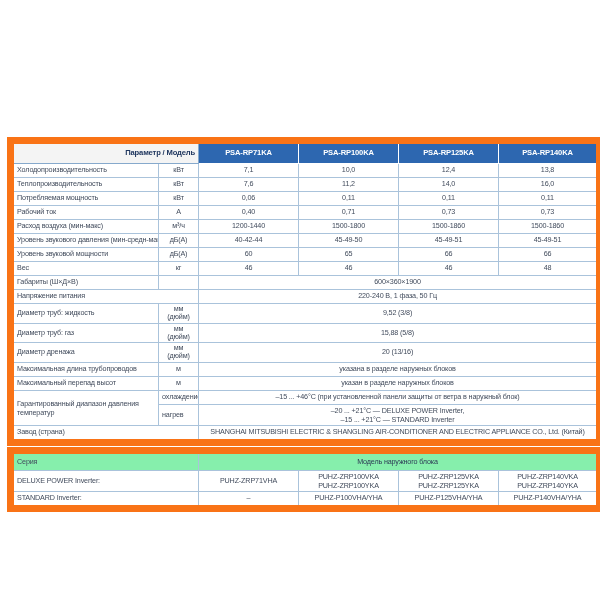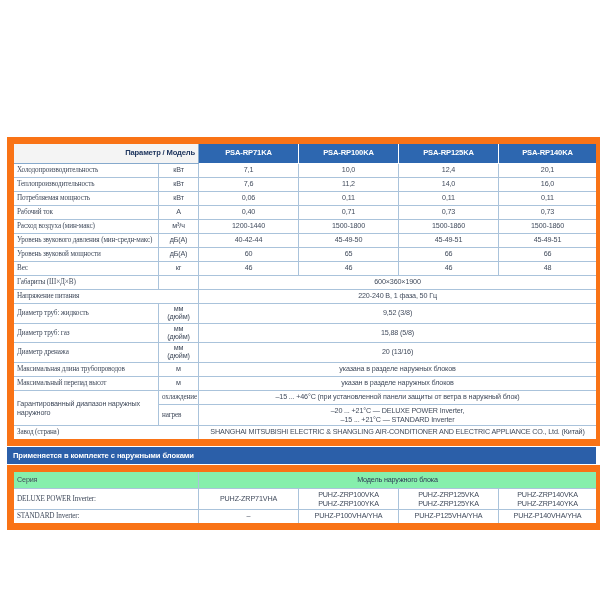--- a/index.html
+++ b/index.html
@@ -4,21 +4,21 @@
 <style>
   html,body{margin:0;padding:0;background:#ffffff;}
   .page{position:relative;width:600px;height:600px;background:#ffffff;overflow:hidden;
         font-family:"Liberation Sans",sans-serif;color:#414b5c;}
   .sheet{position:absolute;left:7px;top:137px;width:589px;}
   table{border-collapse:collapse;table-layout:fixed;width:589px;}
   td,th{border:1px solid #aac3db;font-size:7.2px;letter-spacing:-0.15px;color:#414b5c;
         padding:1px 3px;height:11px;line-height:1.15;vertical-align:middle;font-weight:normal;
         overflow:hidden;}
   table{border:7px solid #f97316;}
-  .lbl{text-align:left;white-space:nowrap;font-family:Liberation Serif, serif;}
+  .lbl{text-align:left;white-space:nowrap;}
   .ctr{text-align:center;}
   th.model{background:#2d67b0;color:#ffffff;font-weight:bold;font-size:7.6px;height:17px;
            text-align:center;border-color:#ffffff;border-top-color:#86a9cc;}
   th.model:last-child{border-right-color:#86a9cc;}
   th.corner{background:#f4f4f4;color:#20375f;font-weight:bold;font-size:7.6px;text-align:right;
             border-color:#86a9cc;}
   .group-lbl{text-align:left;vertical-align:middle;white-space:normal;line-height:1.25;}
   .two-line div{line-height:1.25;text-align:center;}
   .bar{margin-top:1px;background:#2b5fa9;color:#ffffff;font-weight:bold;font-size:7.6px;
        letter-spacing:-0.1px;padding:3px 5px 3px 5px;border:1px solid #2b5fa9;}
@@ -50,21 +50,21 @@
         <th class="model">PSA-RP125KA</th>
         <th class="model">PSA-RP140KA</th>
       </tr>
 
       <tr>
         <td class="lbl">Холодопроизводительность</td>
         <td class="ctr">кВт</td>
         <td class="ctr">7,1</td>
         <td class="ctr">10,0</td>
         <td class="ctr">12,4</td>
-        <td class="ctr">20,1</td>
+        <td class="ctr">13,8</td>
       </tr>
       <tr>
         <td class="lbl">Теплопроизводительность</td>
         <td class="ctr">кВт</td>
         <td class="ctr">7,6</td>
         <td class="ctr">11,2</td>
         <td class="ctr">14,0</td>
         <td class="ctr">16,0</td>
       </tr>
       <tr>
@@ -145,41 +145,38 @@
         <td class="ctr">м</td>
         <td class="ctr" colspan="4">указана в разделе наружных блоков</td>
       </tr>
       <tr>
         <td class="lbl">Максимальный перепад высот</td>
         <td class="ctr">м</td>
         <td class="ctr" colspan="4">указан в разделе наружных блоков</td>
       </tr>
 
       <tr>
-        <td class="group-lbl" rowspan="2" style="width:110px">Гарантированный диапазон наружных наружного</td>
+        <td class="group-lbl" rowspan="2" style="width:110px">Гарантированный диапазон давления температур</td>
         <td class="lbl">охлаждение</td>
         <td class="ctr" colspan="4">–15 ... +46°С (при установленной панели защиты от ветра в наружный блок)</td>
       </tr>
       <tr>
         <td class="lbl">нагрев</td>
         <td class="ctr two-line" colspan="4">
           <div>–20 ... +21°С — DELUXE POWER Inverter,</div>
           <div>–15 ... +21°С — STANDARD Inverter</div>
         </td>
       </tr>
       <tr>
         <td class="lbl" colspan="2">Завод (страна)</td>
         <td class="ctr" colspan="4">SHANGHAI MITSUBISHI ELECTRIC &amp; SHANGLING AIR-CONDITIONER AND ELECTRIC APPLIANCE CO., Ltd.  (Китай)</td>
       </tr>
     </tbody>
       </table>
 
-    <div class="bar">
-      <span>Применяется в комплекте с наружными блоками</span>
-    </div>
 
     <table class="tbl2">
       <colgroup>
         <col style="width:188px">
         <col style="width:100px">
           <col style="width:100px">
           <col style="width:100px">
           <col style="width:101px">
       </colgroup>
       <tbody>

